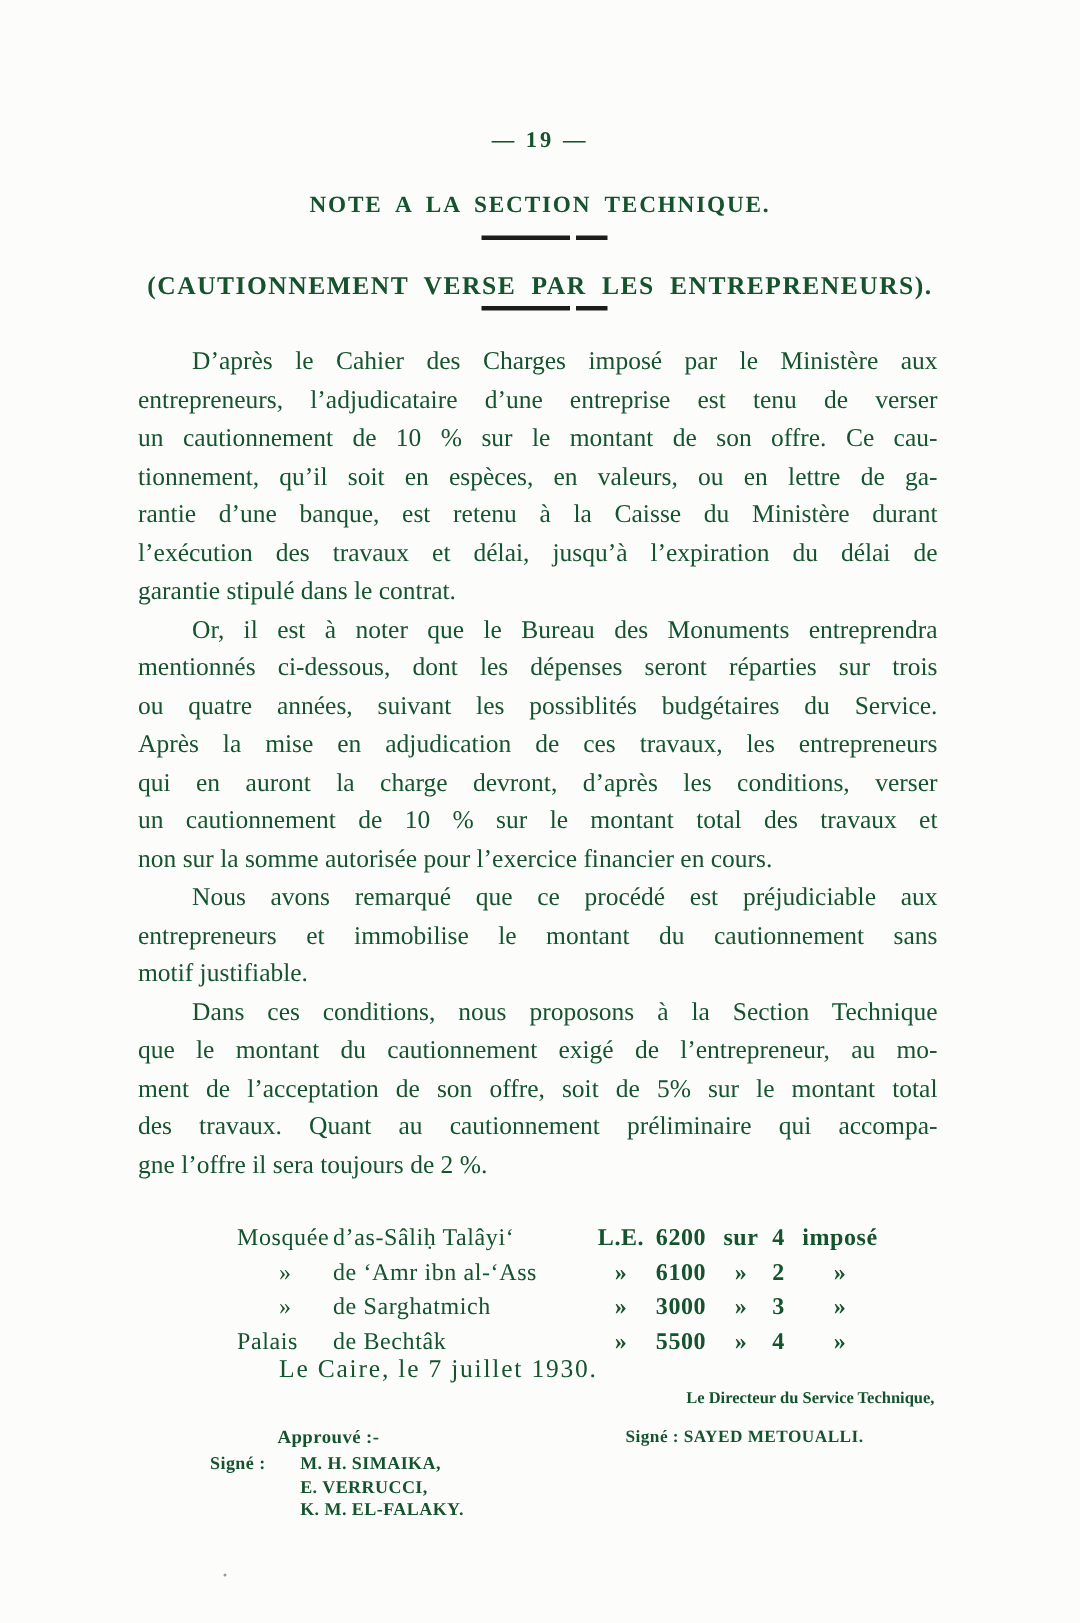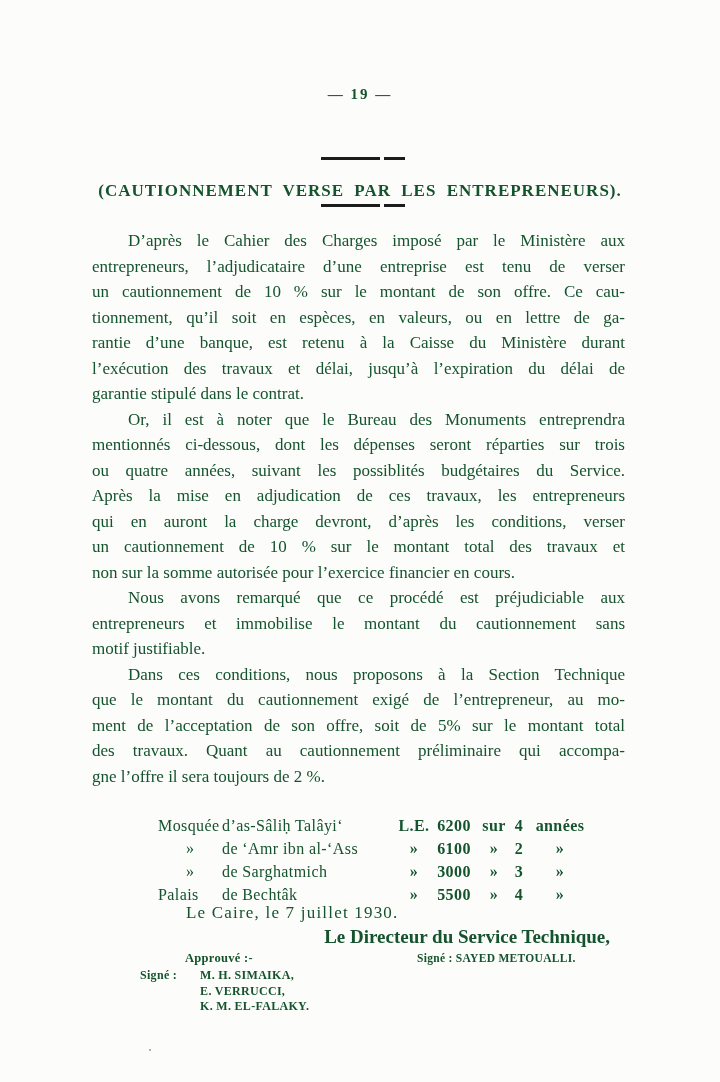--- a/index.html
+++ b/index.html
@@ -80,22 +80,22 @@
   .c-unit   { width: 66px;  flex: none; text-align: center; font-weight: bold; }
 
   .dateline {
     top: 903px;
     left: 186px;
     font-size: 17px;
     letter-spacing: 1.2px;
   }
   .director-title {
     top: 926px;
-    right: 110px;
-    font-size: 19px;
+    right: 97px;
+    font-size: 11px;
     font-weight: bold;
   }
   .director-signature {
     top: 952px;
     left: 417px;
     font-size: 11.5px;
     font-weight: bold;
     letter-spacing: 0.3px;
   }
   .approval {
@@ -119,20 +119,21 @@
     border-radius: 50%;
   }
 </style>
 </head>
 <body>
 
 <div class="page">
 
   <div class="abs centered page-number">— 19 —</div>
 
+  <div class="abs centered section-title">NOTE A LA SECTION TECHNIQUE.</div>
   <div class="abs rule rule-1"></div>
 
   <div class="abs centered section-subtitle">(CAUTIONNEMENT VERSE PAR LES ENTREPRENEURS).</div>
   <div class="abs rule rule-2"></div>
 
   <div class="abs body-text">
       <div class="bline first">D’après le Cahier des Charges imposé par le Ministère aux</div>
       <div class="bline">entrepreneurs, l’adjudicataire d’une entreprise est tenu de verser</div>
       <div class="bline">un cautionnement de 10 % sur le montant de son offre. Ce cau-</div>
       <div class="bline">tionnement, qu’il soit en espèces, en valeurs, ou en lettre de ga-</div>
@@ -157,21 +158,21 @@
     </div>
 
   <div class="abs allocations">
     <div class="arow">
       <span class="c-prefix">Mosquée</span>
       <span class="c-name">d’as-Sâliḥ Talâyi‘</span>
       <span class="c-cur">L.E.</span>
       <span class="c-amt">6200</span>
       <span class="c-per">sur</span>
       <span class="c-yr">4</span>
-      <span class="c-unit">années</span>
+      <span class="c-unit">imposé</span>
     </div>
     <div class="arow">
       <span class="c-prefix dq">»</span>
       <span class="c-name">de ‘Amr ibn al-‘Ass</span>
       <span class="c-cur">»</span>
       <span class="c-amt">6100</span>
       <span class="c-per">»</span>
       <span class="c-yr">2</span>
       <span class="c-unit">»</span>
     </div>

